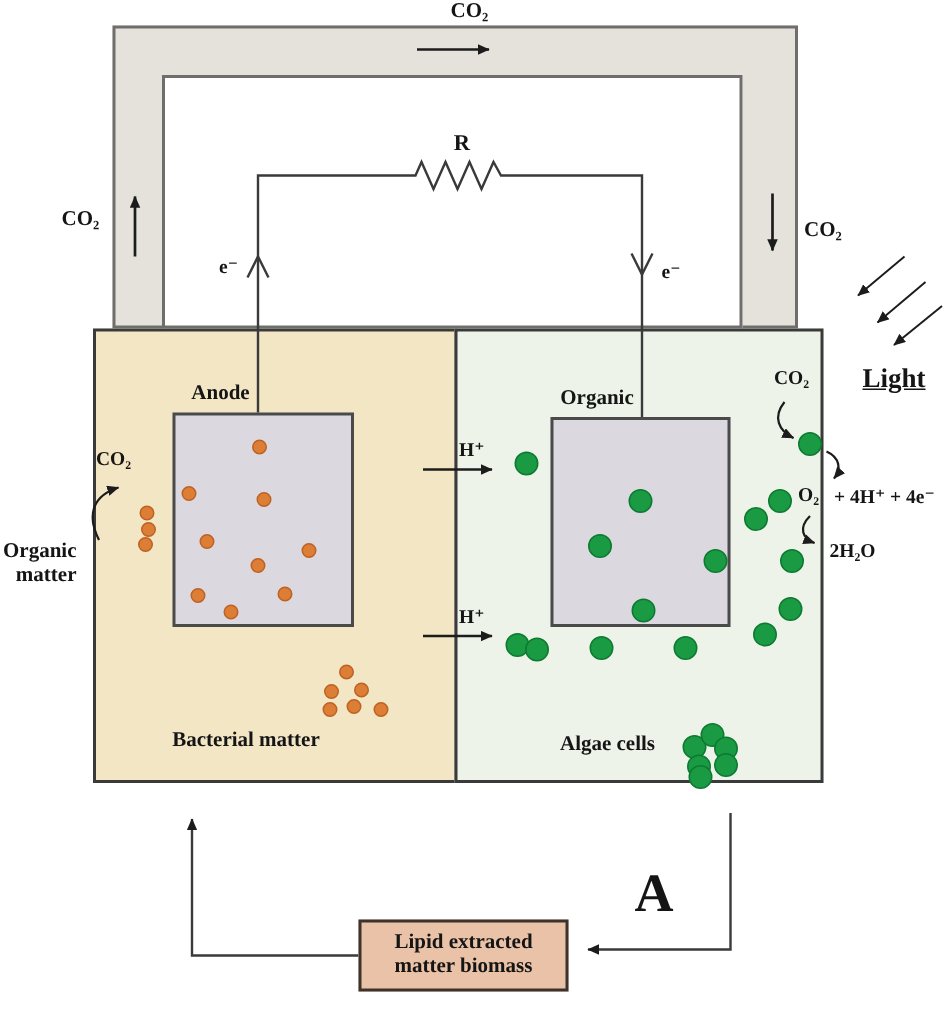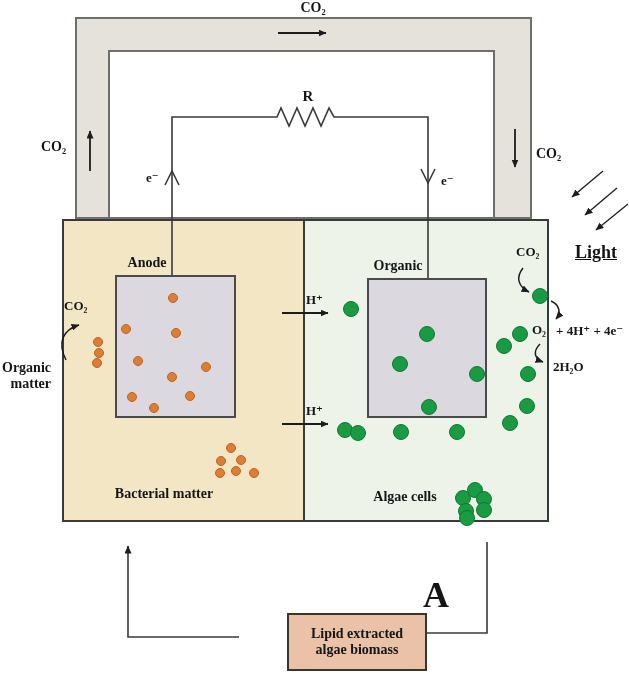--- a/index.html
+++ b/index.html
@@ -21,24 +21,24 @@
     left:108px;top:50px;width:387px;height:169px;
     background:#ffffff;border:2px solid #6e6e6c;box-sizing:border-box;
   }
   .chamber{box-sizing:border-box;border:2px solid #3a3a3a;}
   .chamber-left{left:62px;top:219px;width:243px;height:303px;background:#f2e6c5;}
   .chamber-right{left:303px;top:219px;width:246px;height:303px;background:#edf3e9;}
   .electrode{box-sizing:border-box;border:2px solid #4a4a4a;background:#dcd8e0;}
   .electrode-anode{left:115px;top:275px;width:121px;height:143px;}
   .electrode-cathode{left:367px;top:278px;width:120px;height:140px;}
   .biomass-box{
-    left:239px;top:613px;width:140px;height:58px;box-sizing:border-box;
+    left:239px;top:613px;width:140px;height:48px;box-sizing:border-box;
     background:#e9c2a7;border:2px solid #3c332c;
     display:flex;flex-direction:column;align-items:center;justify-content:center;
-    font-weight:bold;font-size:14px;color:#151515;text-align:center;margin-left:48px;
+    font-weight:bold;font-size:14px;color:#151515;text-align:center;
   }
   svg.overlay{position:absolute;left:0;top:0;pointer-events:none;}
   .dot{position:absolute;border-radius:50%;transform:translate(-50%,-50%);box-sizing:border-box;}
   .dot-bacterial{width:10px;height:10px;background:#dd7e37;border:1.5px solid #bd6222;}
   .dot-algae{width:16px;height:16px;background:#199a43;border:1.5px solid #0d7a31;}
 </style>
 </head>
 <body>
 
 <div id="canvas">
@@ -148,16 +148,16 @@
   <div class="label" style="left:516px;top:245px;font-size:13px;">CO₂</div>
   <div class="label" style="left:532px;top:323px;font-size:13px;">O₂</div>
   <div class="label" style="left:556px;top:324px;font-size:13px;">+ 4H⁺ + 4e⁻</div>
   <div class="label" style="left:553px;top:360px;font-size:13px;">2H₂O</div>
   <div class="label cx" style="left:405px;top:489px;">Algae cells</div>
   <div class="label" style="left:575px;top:242px;font-size:18px;text-decoration:underline;">Light</div>
 
   <div class="label" style="left:423px;top:575px;font-size:36px;">A</div>
   <div class="abs biomass-box">
     <span>Lipid extracted</span>
-    <span>algae biomass</span>
+    <span>matter biomass</span>
   </div>
 
 </div>
 
 </body></html>

